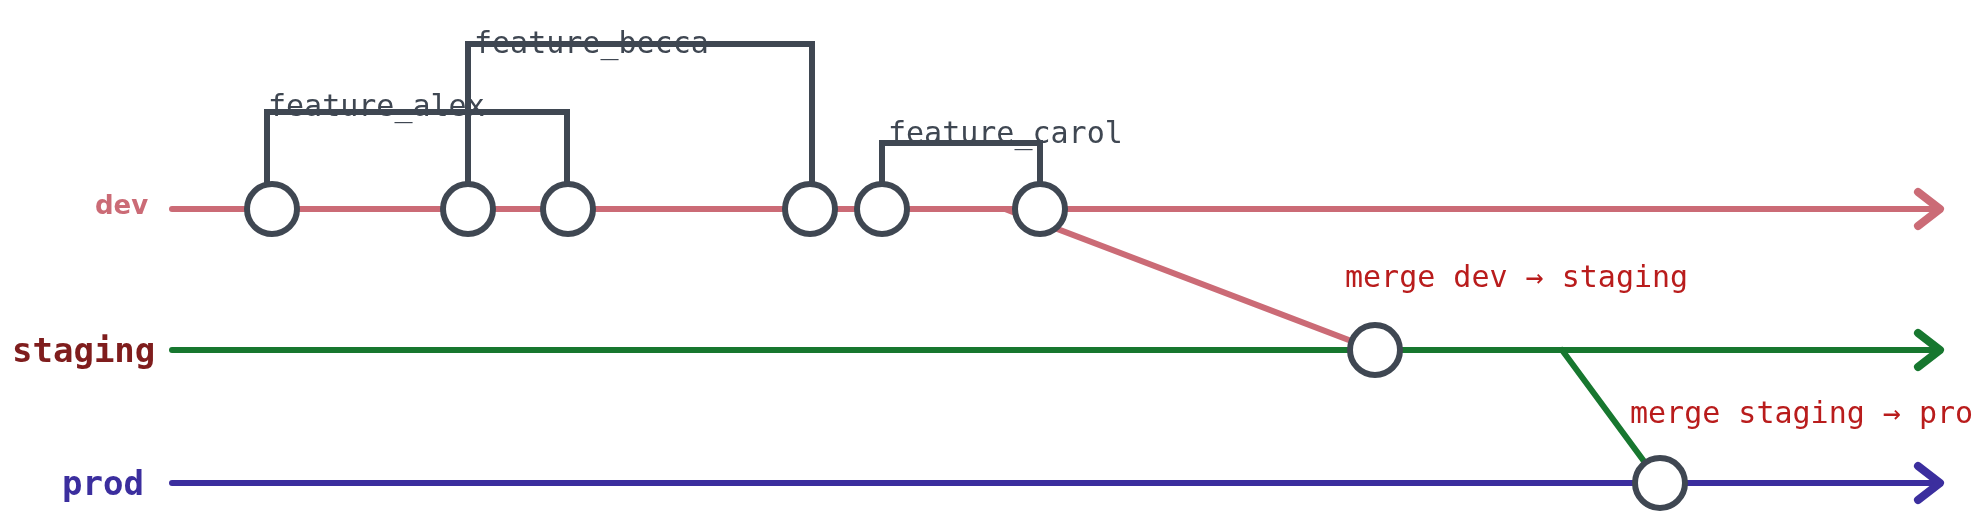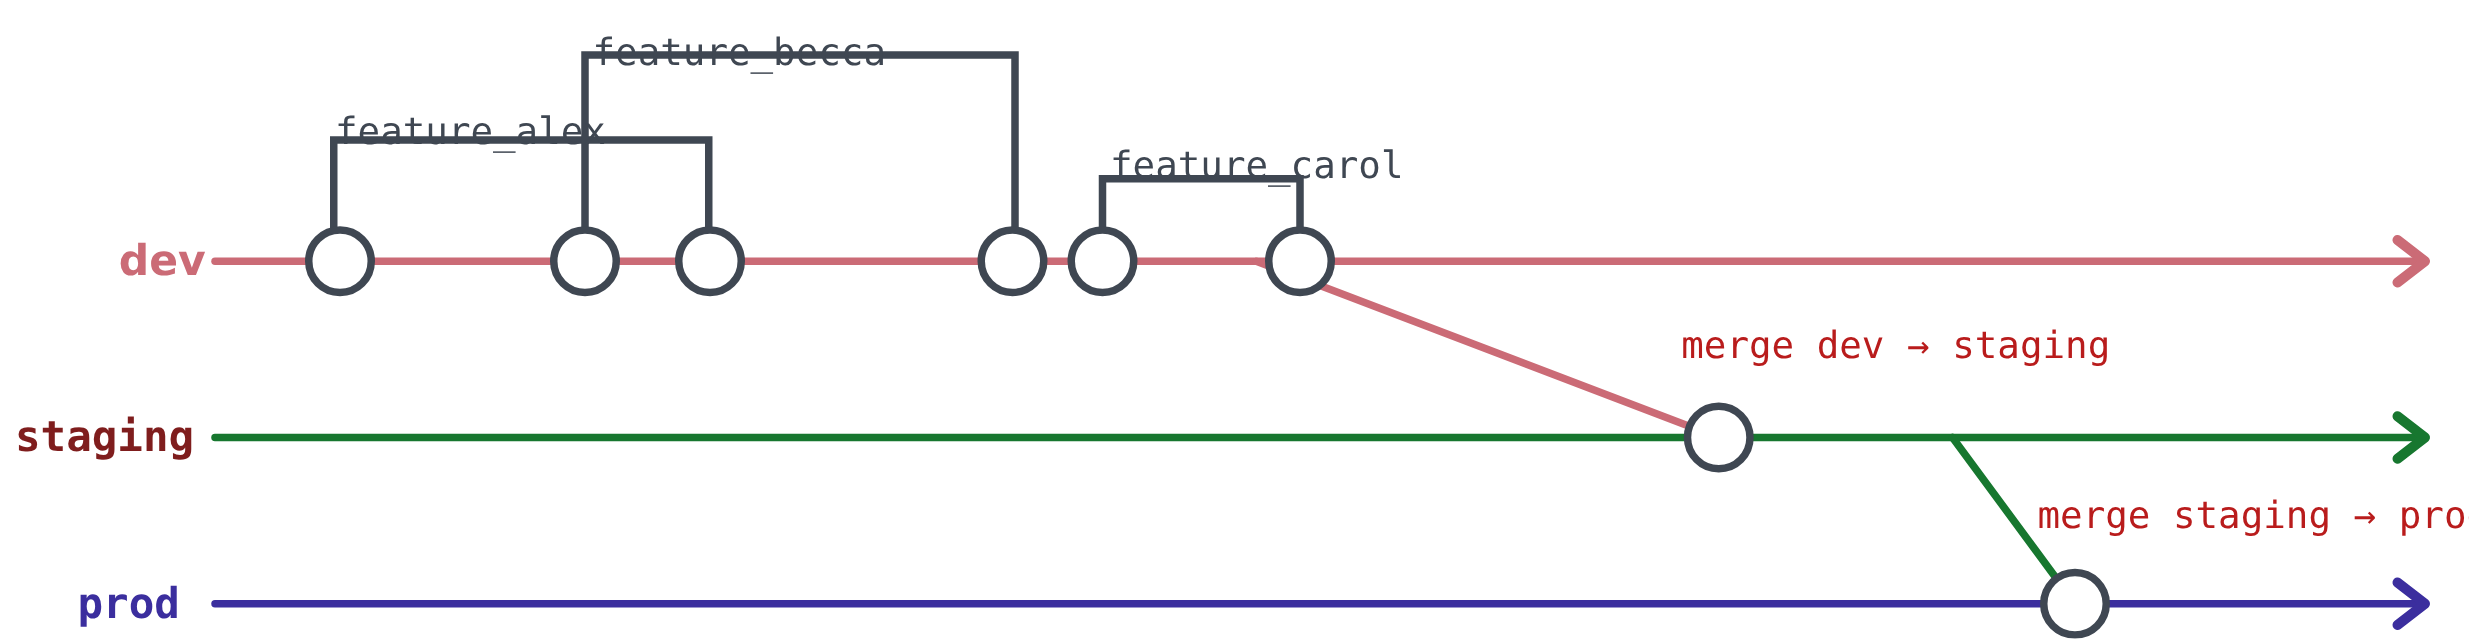--- a/index.html
+++ b/index.html
@@ -1,21 +1,21 @@
 <!DOCTYPE html>
 <html><head>
 <meta charset="utf-8">
 <style>
   html,body{margin:0;padding:0;background:#ffffff;}
   body{width:1975px;height:511px;overflow:hidden;
        font-family:"DejaVu Sans Mono",monospace;}
   #stage{position:relative;width:1975px;height:511px;background:#fff;}
   svg.layer{position:absolute;left:0;top:0;width:1975px;height:511px;}
   .lane-label{position:absolute;white-space:pre;line-height:1;}
-  .lane-dev{font-family:"DejaVu Sans","Liberation Sans",sans-serif;font-weight:bold;font-size:34px;}
+  .lane-dev{font-family:"DejaVu Sans","Liberation Sans",sans-serif;font-weight:bold;font-size:26px;}
   .lane-mono{font-family:"DejaVu Sans Mono","Liberation Mono",monospace;font-weight:bold;font-size:34px;}
   .branch-label{position:absolute;white-space:pre;line-height:1;
        font-family:"DejaVu Sans Mono","Liberation Mono",monospace;
        font-size:30px;color:#3f4752;}
   .merge-label{position:absolute;white-space:pre;line-height:1;
        font-family:"DejaVu Sans Mono","Liberation Mono",monospace;
        font-size:30px;color:#b91c1c;}
 </style>
 </head>
 <body>

